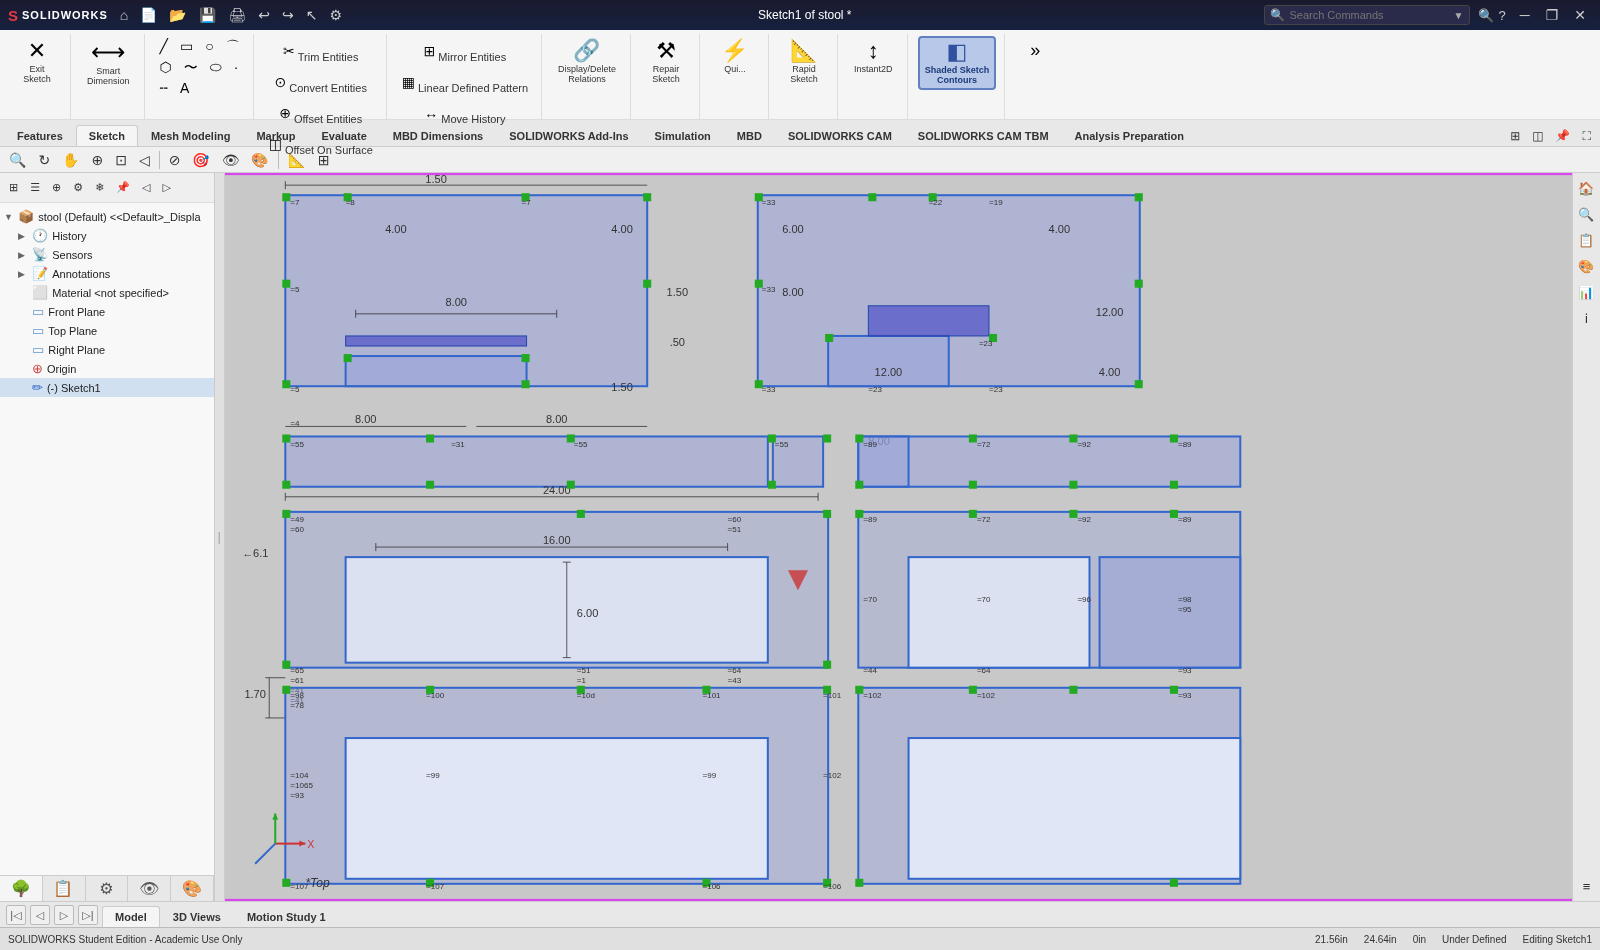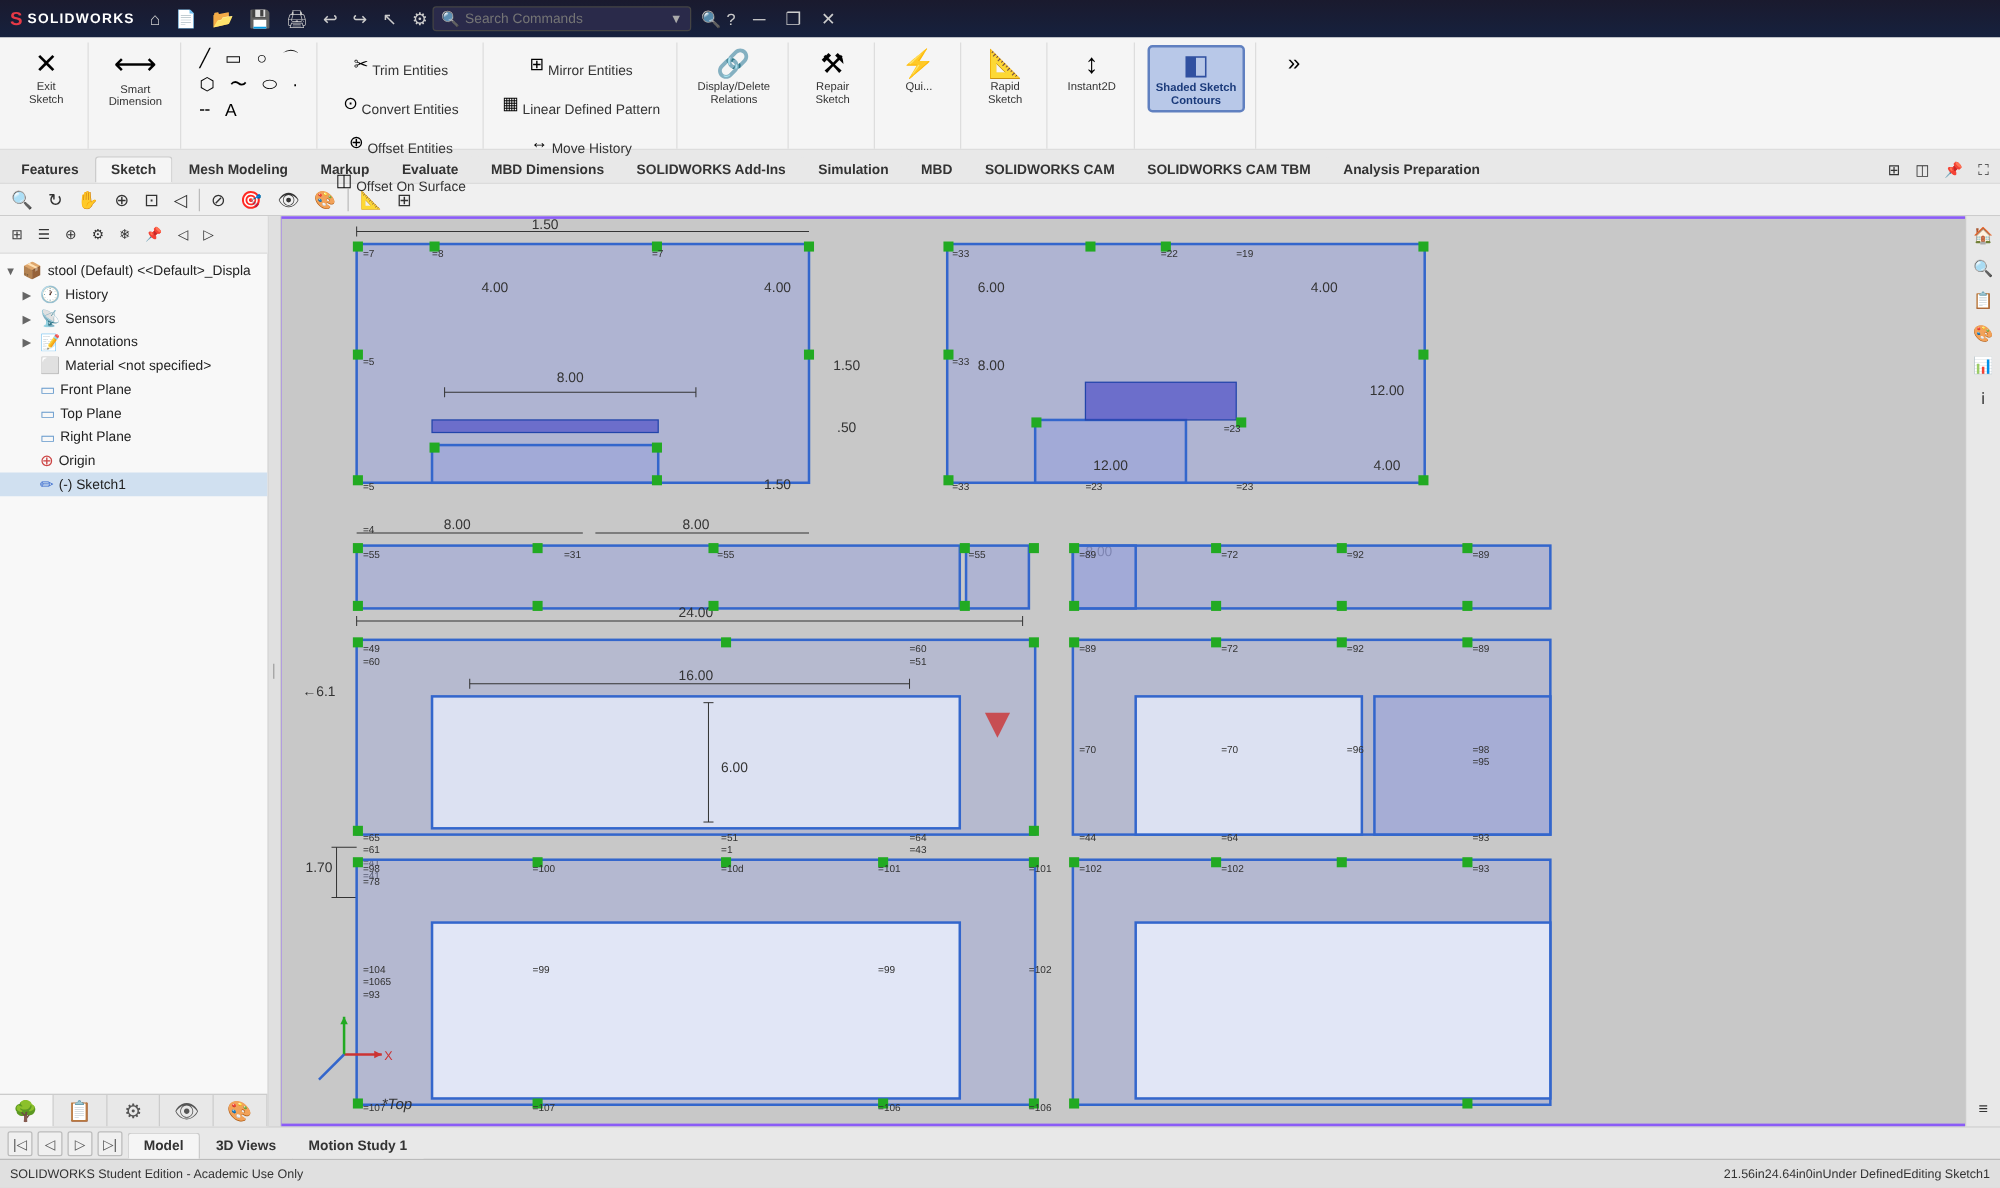--- a/index.html
+++ b/index.html
@@ -58,33 +58,33 @@
     .tree-item .icon { margin-right: 4px; font-size: 13px; }
     .tree-indent-1 { padding-left: 18px; }
     #panel-tabs { height: 26px; display: flex; border-top: 1px solid #ccc; background: #e8e8e8; }
     .panel-tab { flex: 1; display: flex; align-items: center; justify-content: center; cursor: pointer; font-size: 16px; border-right: 1px solid #ccc; color: #555; }
     .panel-tab.active { background: #f5f5f5; }
 
     
     #collapse-handle { width: 10px; background: #e0e0e0; border-right: 1px solid #ccc; cursor: col-resize; display: flex; align-items: center; justify-content: center; color: #888; font-size: 10px; }
 
     
-    #canvas { flex: 1; background: #8b5cf6; position: relative; overflow: hidden; }
+    #canvas { flex: 1; background: #d946ef; position: relative; overflow: hidden; }
     
     
     #sketch-svg { position: absolute; top: 0; left: 0; width: 100%; height: 100%; }
 
     
     #right-panel { width: 28px; background: #e8e8e8; border-left: 1px solid #ccc; display: flex; flex-direction: column; align-items: center; padding: 4px 2px; gap: 4px; }
     .right-btn { width: 22px; height: 22px; background: none; border: 1px solid transparent; border-radius: 3px; cursor: pointer; display: flex; align-items: center; justify-content: center; font-size: 13px; color: #333; }
 
     
     #status-bar { height: 24px; background: #e0e0e0; border-top: 1px solid #bbb; display: flex; align-items: center; padding: 0 8px; gap: 16px; font-size: 10px; color: #333; }
     #status-bar .status-left { display: flex; gap: 8px; }
-    #status-bar .status-right { margin-left: auto; display: flex; }
+    #status-bar .status-right { margin-left: auto; display: flex; gap: 16px; }
 
     
     #bottom-tabs { height: 26px; background: #e8e8e8; border-top: 1px solid #ccc; display: flex; align-items: flex-end; padding-left: 4px; }
     .bottom-nav-btn { width: 20px; height: 20px; display: flex; align-items: center; justify-content: center; cursor: pointer; font-size: 11px; color: #555; border: 1px solid #bbb; border-radius: 2px; background: #f0f0f0; margin-right: 2px; }
 
     
     .ribbon-col { display: flex; flex-direction: column; gap: 1px; }
     .ribbon-row { display: flex; gap: 2px; align-items: center; }
 
     
@@ -103,20 +103,21 @@
     <button title="Home">⌂</button>
     <button title="New">📄</button>
     <button title="Open">📂</button>
     <button title="Save">💾</button>
     <button title="Print">🖨</button>
     <button title="Undo">↩</button>
     <button title="Redo">↪</button>
     <button title="Select">↖</button>
     <button title="Options">⚙</button>
   </div>
+  <div class="doc-title">Sketch1 of stool *</div>
   <div class="search-box">
     <span style="font-size:12px;">🔍</span>
     <input type="text" placeholder="Search Commands" style="">
     <span style="color:#aaa; font-size:10px;">▼</span>
   </div>
   <div style="display:flex; gap:4px; margin-left:8px; align-items:center;">
     <button style="background:none;border:none;color:#ccc;cursor:pointer;font-size:13px;">🔍</button>
     <button style="background:none;border:none;color:#ccc;cursor:pointer;font-size:13px;">?</button>
   </div>
   <div class="window-controls">

